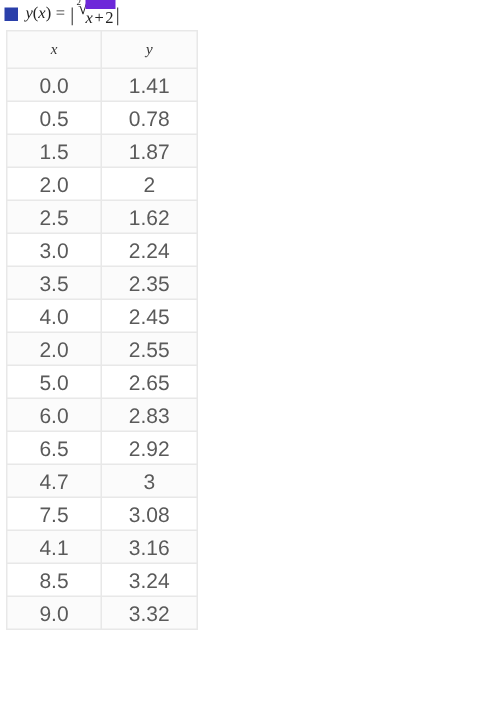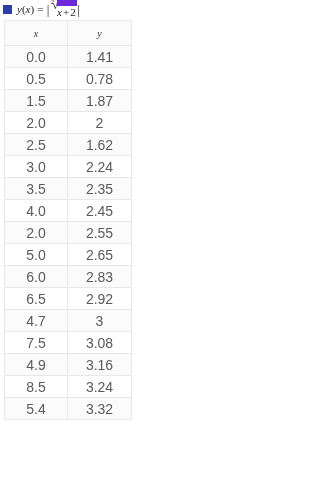--- a/index.html
+++ b/index.html
@@ -231,28 +231,28 @@
           </tr>
           <tr>
             <td>4.7</td>
             <td>3</td>
           </tr>
           <tr>
             <td>7.5</td>
             <td>3.08</td>
           </tr>
           <tr>
-            <td>4.9</td>
+            <td>4.1</td>
             <td>3.16</td>
           </tr>
           <tr>
             <td>8.5</td>
             <td>3.24</td>
           </tr>
           <tr>
-            <td>5.4</td>
+            <td>9.0</td>
             <td>3.32</td>
           </tr>
         </tbody>
     </table>
   </div>
 
 </div>
 
 </body></html>

